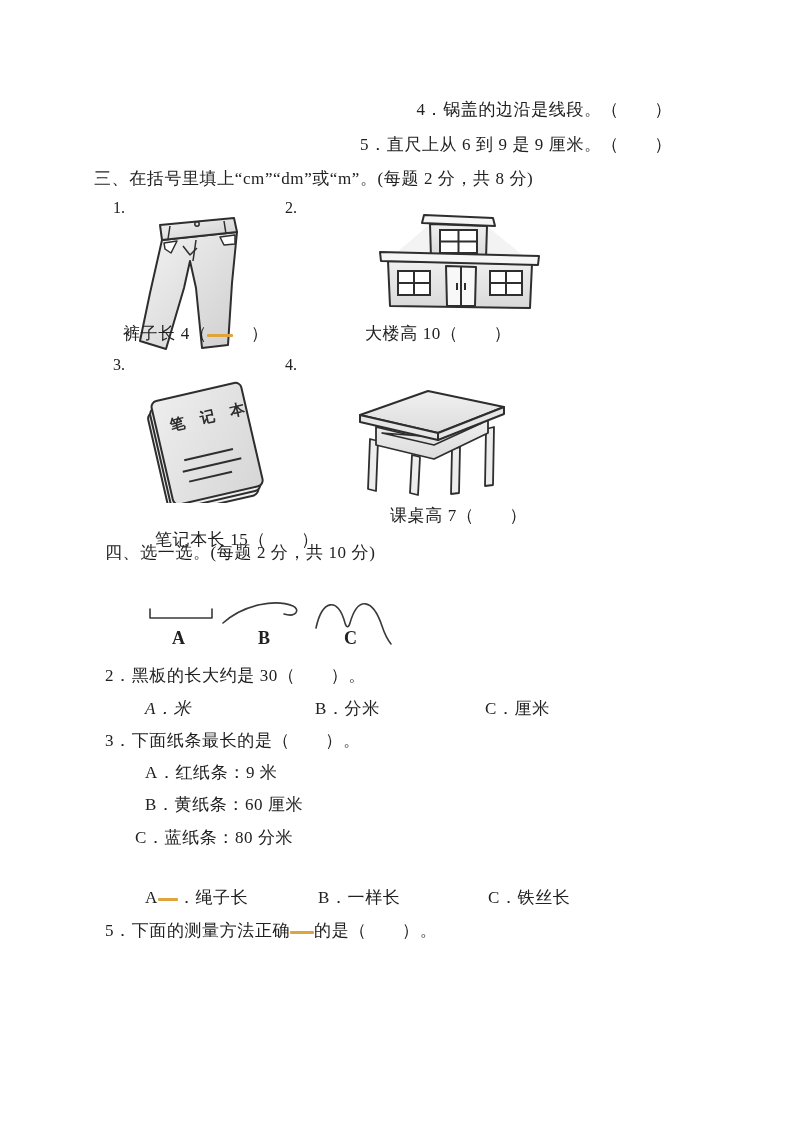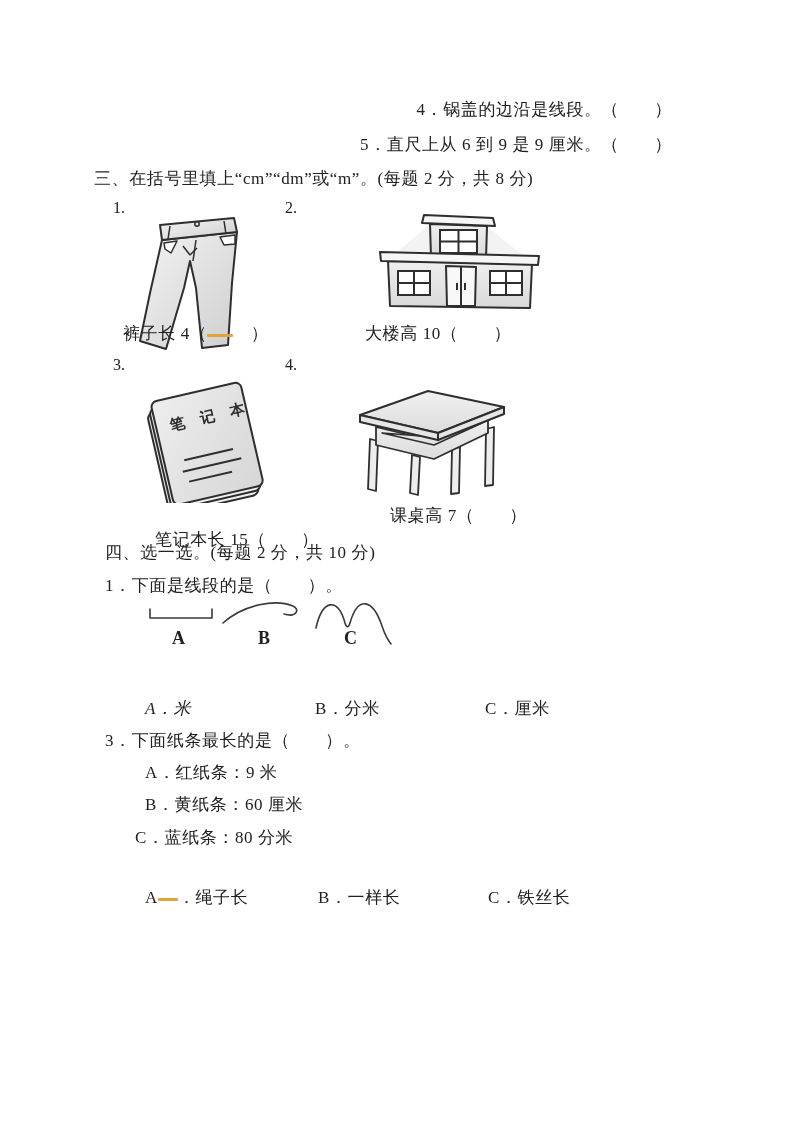--- a/index.html
+++ b/index.html
@@ -140,50 +140,53 @@
       <polygon points="8,34 76,10 152,26 86,52" fill="url(#gd)" stroke="#2e2e2e" stroke-width="2" stroke-linejoin="round"></polygon>
       <polygon points="8,34 86,52 86,59 8,41" fill="#e6e6e6" stroke="#2e2e2e" stroke-width="2" stroke-linejoin="round"></polygon>
       <polygon points="86,52 152,26 152,33 86,59" fill="#e6e6e6" stroke="#2e2e2e" stroke-width="2" stroke-linejoin="round"></polygon>
     </svg>
   </div>
 
   <div class="abs" style="left:155px; top:504px;margin-top:24px;">笔记本长 15（　　）</div>
   <div class="abs" style="left:365px; top:504px;margin-left:25px;">课桌高 7（　　）</div>
 
   <div class="abs" style="left:105px; top:541px;">四、选一选。(每题 2 分，共 10 分)</div>
-  <div class="abs" style="left:105px; top:574px;">1．下面是线段的是（　　）。</div>
 
   <div class="abs" style="left:146px; top:602px;">
     <svg class="ill" width="70" height="28" viewBox="0 0 70 28">
       <path d="M4,16 V7 M4,16 H66 M66,16 V7" fill="none" stroke="#3a3a3a" stroke-width="1.6" stroke-linecap="round"></path>
     </svg>
   </div>
   <div class="abs" style="left:220px; top:596px;">
     <svg class="ill" width="85" height="32" viewBox="0 0 85 32">
       <path d="M3,27 C24,8 56,3 73,10 C80,13 77,22 64,18" fill="none" stroke="#3a3a3a" stroke-width="1.6" stroke-linecap="round"></path>
     </svg>
   </div>
   <div class="abs" style="left:313px; top:592px;">
     <svg class="ill" width="80" height="56" viewBox="0 0 80 56">
       <path d="M3,36 C9,8 25,4 32,31 C33.5,36 35.5,36 37,31 C45,3 60,7 69,34 C71,40 74,47 78,52" fill="none" stroke="#3a3a3a" stroke-width="1.6" stroke-linecap="round"></path>
     </svg>
   </div>
   <div class="abs bold-label" style="left:172px; top:628px;">A</div>
   <div class="abs bold-label" style="left:258px; top:628px;">B</div>
   <div class="abs bold-label" style="left:344px; top:628px;">C</div>
 
+  <div class="abs" style="left:105px; top:664px;">2．黑板的长大约是 30（　　）。</div>
   <div class="abs" style="left:145px; top:697px;font-style:italic;">A．米</div>
   <div class="abs" style="left:315px; top:697px;">B．分米</div>
   <div class="abs" style="left:485px; top:697px;">C．厘米</div>
 
   <div class="abs" style="left:105px; top:729px;">3．下面纸条最长的是（　　）。</div>
   <div class="abs" style="left:145px; top:761px;">A．红纸条：9 米</div>
   <div class="abs" style="left:145px; top:793px;">B．黄纸条：60 厘米</div>
   <div class="abs" style="left:135px; top:826px;">C．蓝纸条：80 分米</div>
 
   <div class="abs" style="left:145px; top:886px;">
     <span>A</span><span class="mark mark-20" style="background: rgb(223, 165, 60);"></span><span>．绳子长</span>
   </div>
   <div class="abs" style="left:318px; top:886px;">B．一样长</div>
   <div class="abs" style="left:488px; top:886px;">C．铁丝长</div>
 
+  <div class="abs" style="left:105px; top:919px;">
+    <span>5．下面的测量方法正确</span><span class="mark mark-24" style="background: rgb(223, 165, 60);"></span><span>的是（　　）。</span>
+  </div>
 
 </div>
 
 </body></html>

